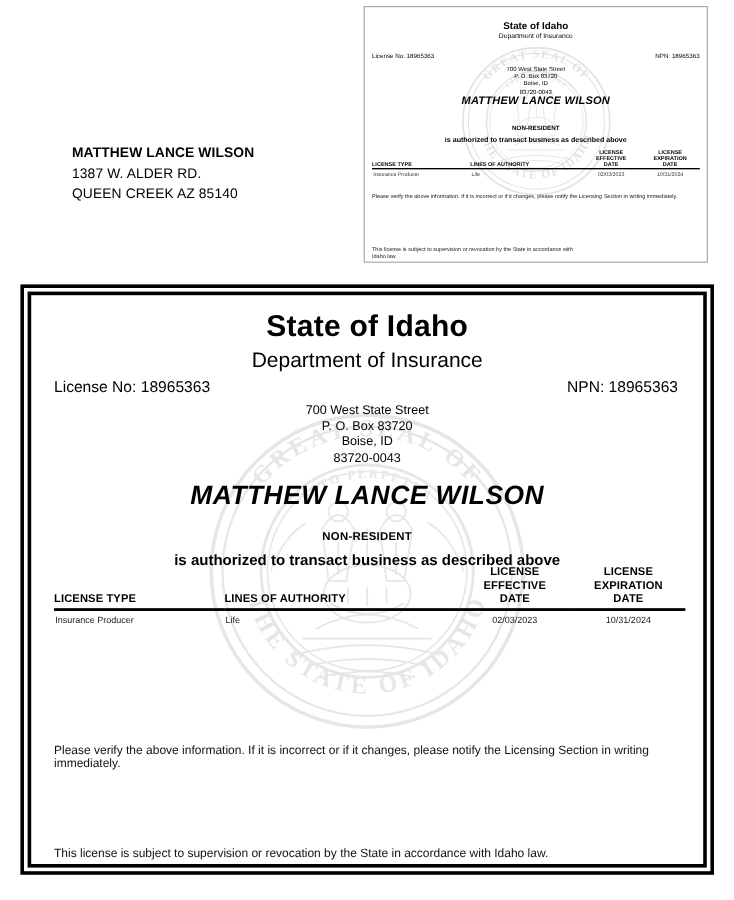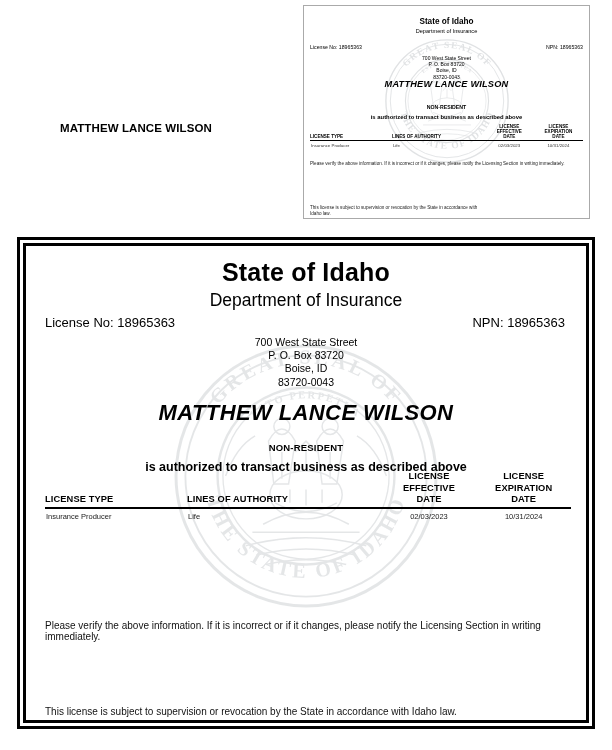--- a/index.html
+++ b/index.html
@@ -286,20 +286,22 @@
     top: 460px;
     font-size: 10px;
     color: #111;
   }
 </style>
 </head>
 <body>
 
 <div id="address-block">
   <div class="addr-name">MATTHEW LANCE WILSON</div>
+  <div class="addr-line">1387 W. ALDER RD.</div>
+  <div class="addr-line">QUEEN CREEK AZ 85140</div>
 </div>
 
 <div id="license-card-small">
   <div class="sm-inner">
 
     <div class="seal sm-seal">
       <svg viewBox="0 0 200 200" xmlns="http://www.w3.org/2000/svg">
         <defs>
           <path id="smArcTop" d="M 100,100 m -84,0 a 84,84 0 1,1 168,0" fill="none"></path>
           <path id="smArcBot" d="M 100,100 m -76,0 a 76,76 0 1,0 152,0" fill="none"></path>

